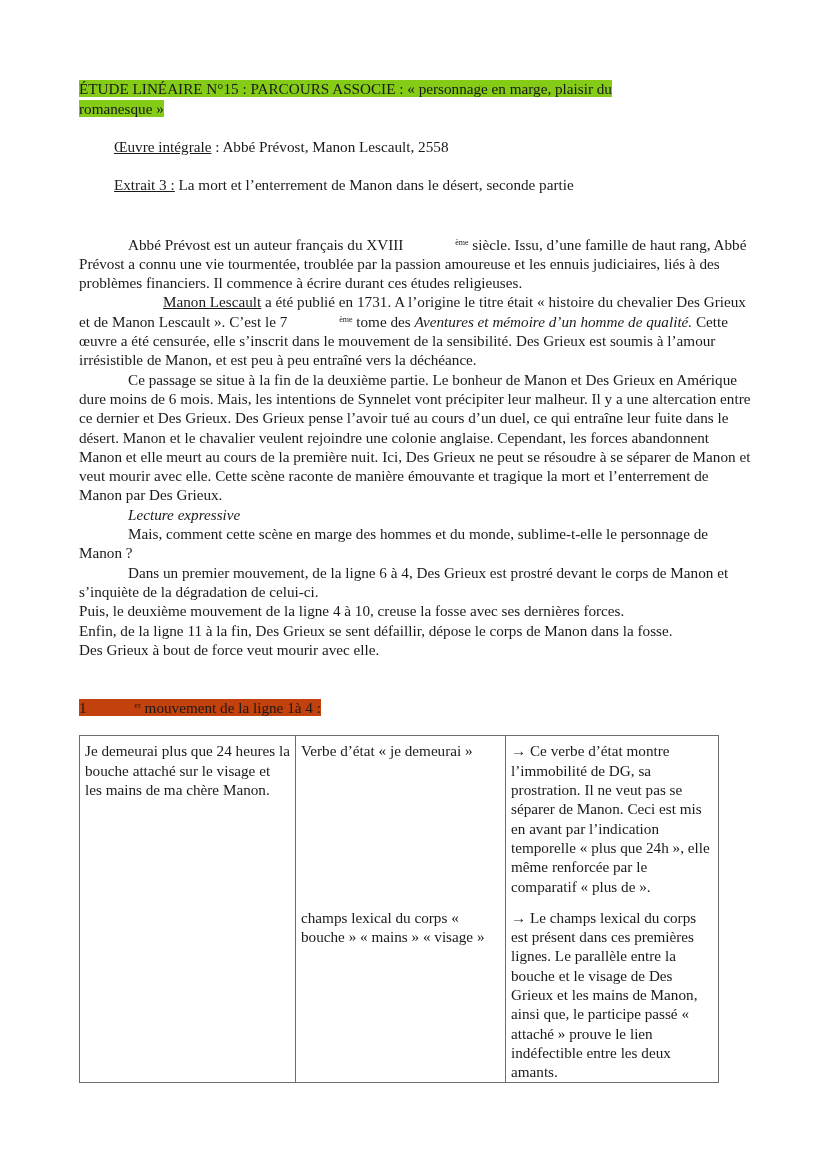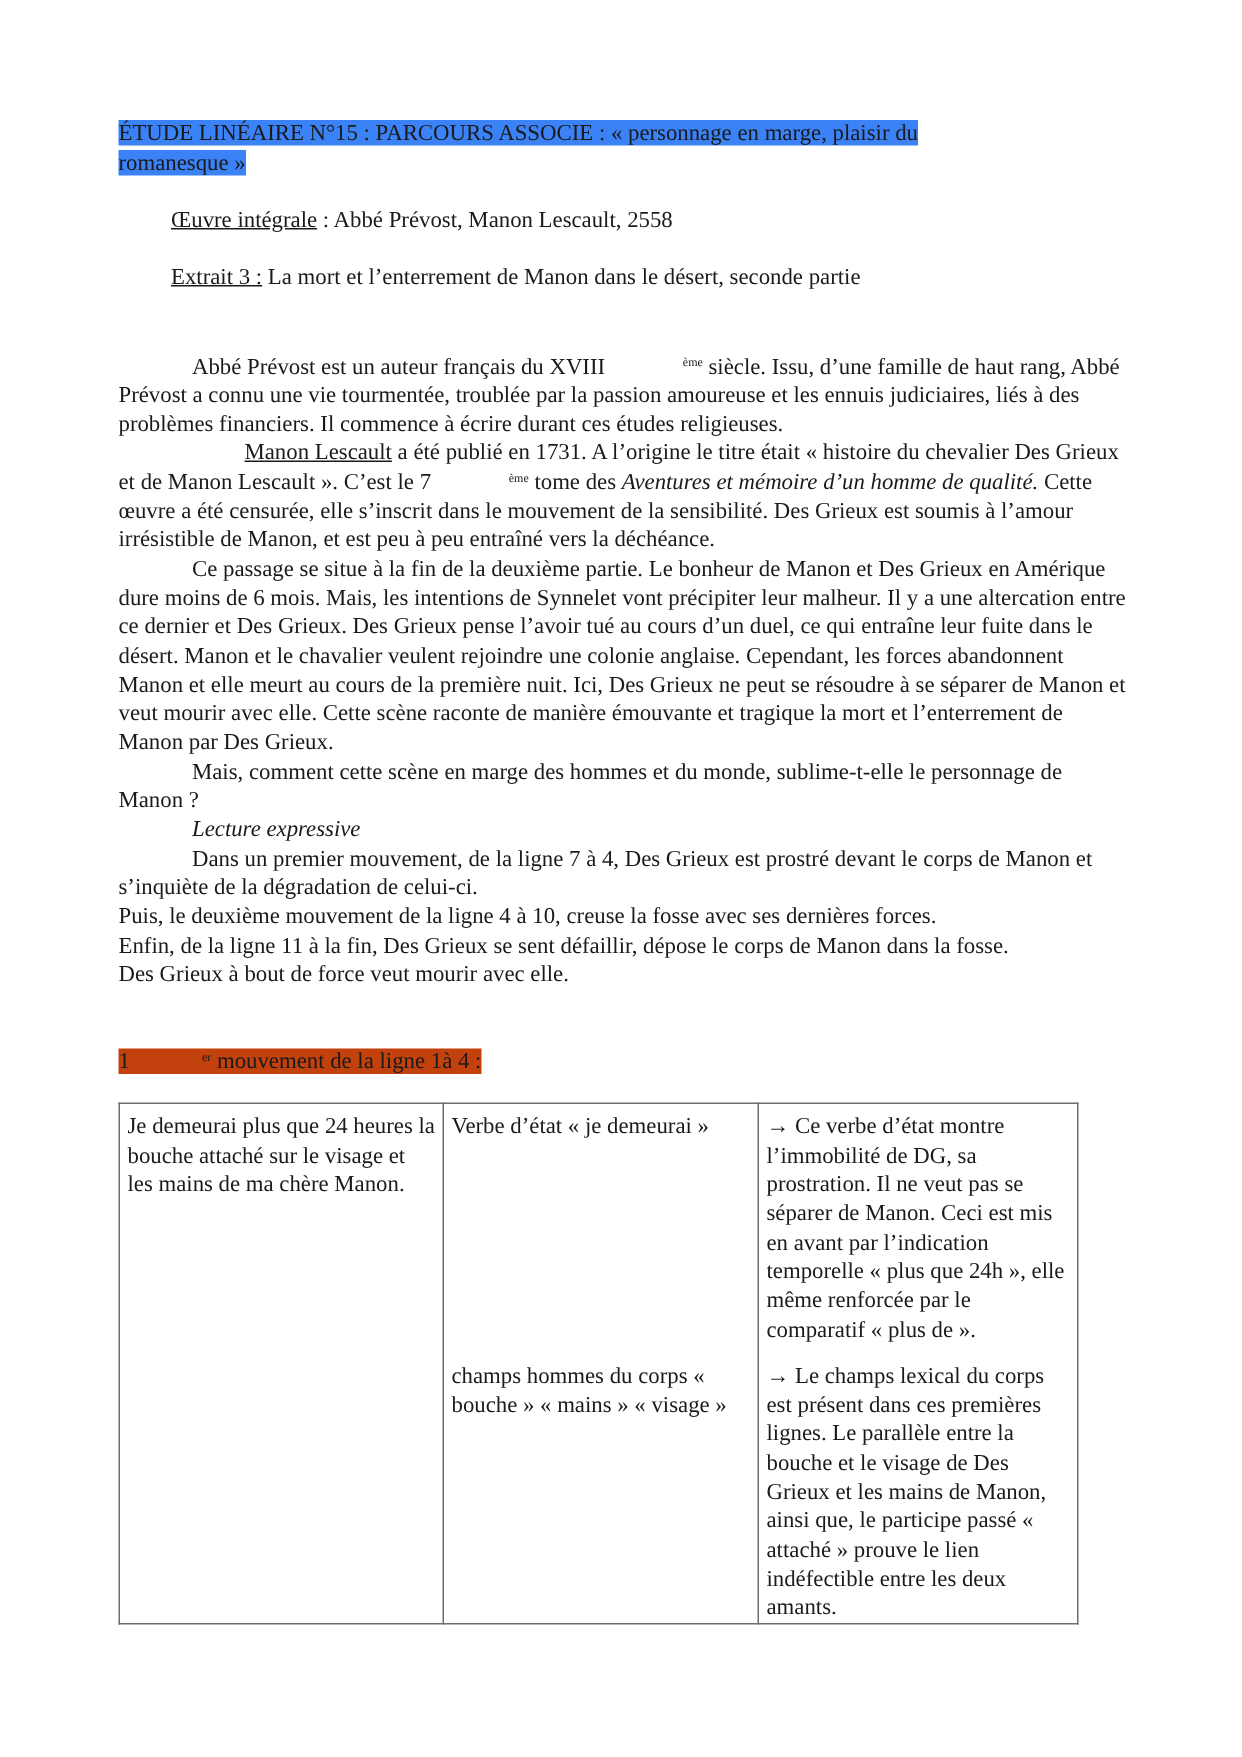--- a/index.html
+++ b/index.html
@@ -16,21 +16,21 @@
       font-size: 15.2px;
       color: #1a1a1a;
       line-height: 19.3px;
     }
     .page {
       position: absolute;
       left: 79px;
       top: 79px;
       width: 675px;
     }
-    .hl-green { background: #3b82f6; }
+    .hl-green { background: #84cc16; }
     .hl-salmon { background: #c2410c; }
     .u { text-decoration: underline; margin-left: 35px; }
     .title-line {
       margin: 0;
       line-height: 19.5px;
     }
     .meta-line {
       margin: 0;
     }
     .oeuvre { margin-top: 19px; }
@@ -88,25 +88,25 @@
 
   <p class="meta-line extrait"><span class="u">Extrait 3 :</span><span> La mort et  l’enterrement de Manon dans le désert, seconde partie</span></p>
 
   <div class="intro">
     <p class="indent"><span>Abbé Prévost est un auteur français du XVIII </span><sup>ème</sup><span> siècle. Issu, d’une famille de haut rang, Abbé Prévost a connu une vie tourmentée, troublée par la passion amoureuse et les ennuis judiciaires, liés à des problèmes financiers. Il commence à écrire durant ces études religieuses.</span></p>
 
     <p class="indent"><span class="u">Manon Lescault</span><span> a été publié en 1731. A l’origine le titre était « histoire du chevalier Des Grieux et de Manon Lescault ». C’est le 7 </span><sup>ème</sup><span> tome des </span><span class="i">Aventures et mémoire d’un homme de qualité.</span><span> Cette œuvre a été censurée, elle s’inscrit dans le mouvement de la sensibilité. Des Grieux est soumis à l’amour irrésistible de Manon, et est peu à peu entraîné vers la déchéance.</span></p>
 
     <p class="indent">Ce passage se situe à la fin de la deuxième partie. Le bonheur de Manon et Des Grieux en Amérique dure moins de 6 mois. Mais, les intentions de Synnelet vont précipiter leur malheur. Il y a une altercation entre ce dernier et Des Grieux. Des Grieux pense l’avoir tué au cours d’un duel, ce qui entraîne leur fuite dans le désert. Manon et le chavalier veulent rejoindre une colonie anglaise. Cependant, les forces abandonnent Manon et elle meurt au cours de la première nuit. Ici, Des Grieux ne peut se résoudre à se séparer de Manon et veut mourir avec elle. Cette scène raconte de manière émouvante et tragique la mort et l’enterrement de Manon par Des Grieux.</p>
 
+    <p class="indent i">Lecture expressive</p>
+
     <p class="indent">Mais, comment cette scène en marge des hommes et du monde, sublime-t-elle le personnage de Manon ?</p>
 
-    <p class="indent i">Lecture expressive</p>
-
-    <p class="indent">Dans un premier mouvement, de la ligne 7 à 4, Des Grieux est prostré devant le corps de Manon et s’inquiète de la dégradation de celui-ci.</p>
+    <p class="indent">Dans un premier mouvement, de la ligne 6 à 4, Des Grieux est prostré devant le corps de Manon et s’inquiète de la dégradation de celui-ci.</p>
 
     <p>Puis, le deuxième  mouvement de la ligne 4 à 10, creuse la fosse avec ses dernières forces.</p>
 
     <p>Enfin, de la ligne 11 à la fin, Des Grieux se sent défaillir, dépose le corps de Manon dans la fosse.</p>
 
     <p>Des Grieux à bout de force veut mourir avec elle.</p>
   </div>
 
   <p class="mvt-heading"><span class="hl-salmon"><span>1</span><sup>er</sup><span> mouvement de la ligne 1à 4 :</span></span></p>
 
@@ -122,19 +122,19 @@
       <td>Verbe d’état « je demeurai »</td>
       <td>→ Ce verbe d’état montre l’immobilité de DG, sa prostration. Il ne veut pas se séparer de Manon. Ceci est mis en avant par l’indication temporelle « plus que 24h », elle même renforcée par le comparatif « plus de ».</td>
     </tr>
     <tr class="spacer">
       <td></td>
       <td></td>
       <td></td>
     </tr>
     <tr>
       <td></td>
-      <td>champs hommes du corps « bouche » « mains » « visage »</td>
+      <td>champs lexical du corps « bouche » « mains » « visage »</td>
       <td>→ Le champs lexical du corps est présent dans ces premières lignes. Le parallèle entre la bouche et le visage de Des Grieux et les mains de Manon, ainsi que, le participe passé « attaché » prouve le lien indéfectible entre les deux amants.</td>
     </tr>
   </tbody>
     </table>
 
 </div>
 
 </body></html>

